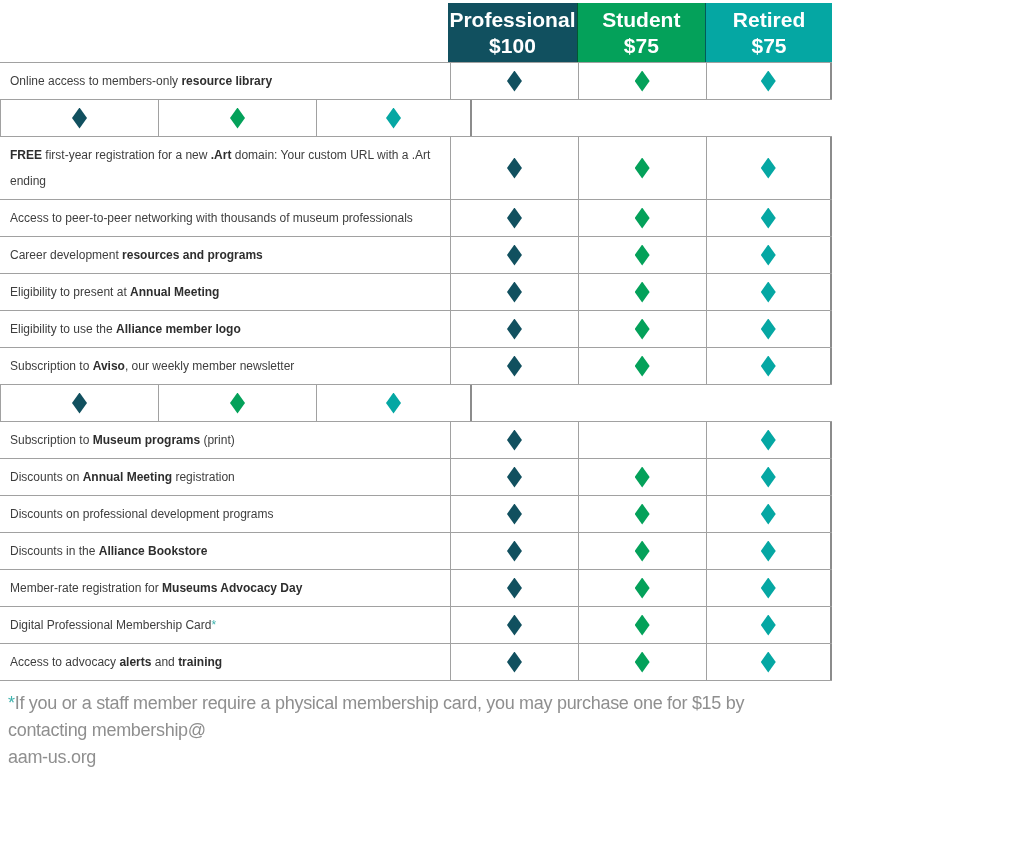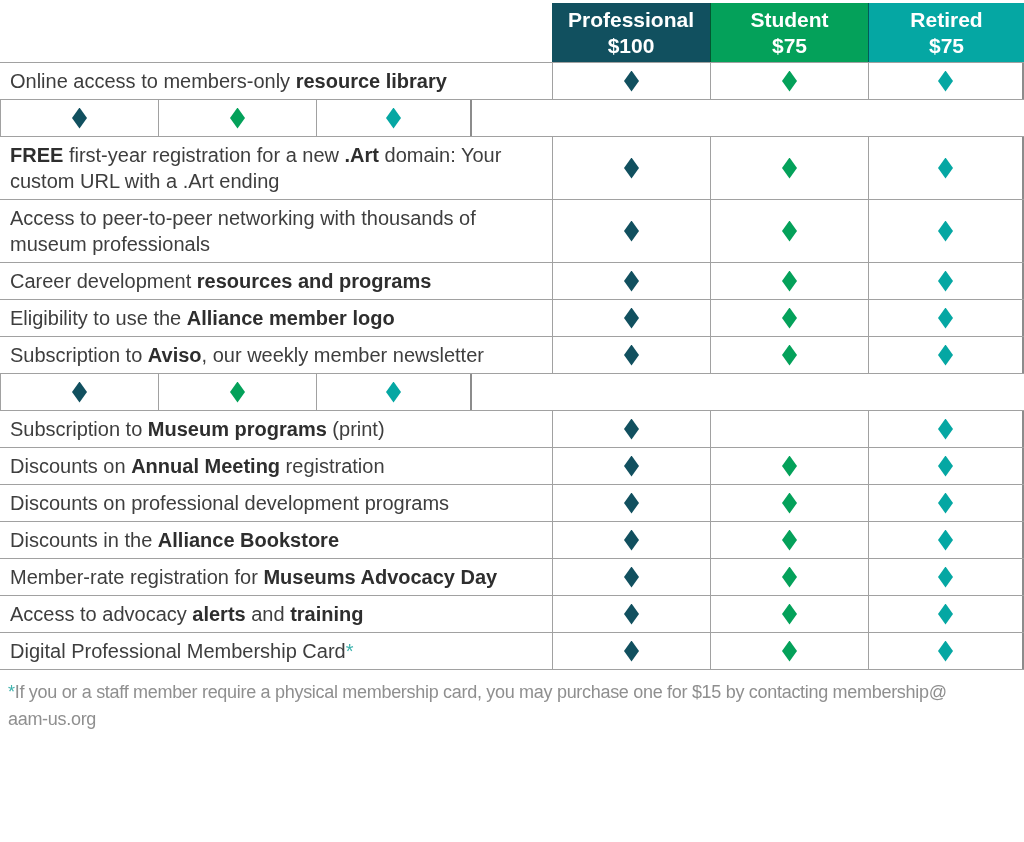--- a/index.html
+++ b/index.html
@@ -1,35 +1,35 @@
 <!DOCTYPE html>
 <html><head>
 <meta charset="utf-8">
 <style>
   * { margin:0; padding:0; box-sizing:border-box; }
   body { background:#ffffff; }
   .page {
-    width:1024px; height:842px; background:#ffffff; position:relative;
+    width:832px; height:842px; background:#ffffff; position:relative;
     font-family:"Liberation Sans", sans-serif; overflow:hidden;
   }
   
   .header-row { display:flex; height:62px; padding-top:3px; }
   .corner-spacer { width:552px; }
   .col-header {
     display:flex; flex-direction:column; justify-content:center; align-items:center;
     color:#ffffff; font-weight:bold; font-size:21px; line-height:26px; text-align:center;
   }
   .col-header + .col-header { border-left:1px solid rgba(0,0,0,0.45); }
   
   .tbody { border-top:1px solid #a1a1a1; }
   .row { display:flex; align-items:stretch; border-bottom:1px solid #a1a1a1; min-height:37px; }
   .benefit {
     width:552px; display:flex; align-items:center;
     padding:5px 14px 5px 10px;
-    font-size:20px; line-height:26px; color:#3e3e3e;
+    font-size:12px; line-height:26px; color:#3e3e3e;
   }
   .benefit .b { font-weight:bold; color:#2e2e2e; }
   .benefit .accent { font-weight:normal; }
   .cell {
     display:flex; align-items:center; justify-content:center;
     border-left:1px solid #a1a1a1;
   }
   .cell.last { border-right:2px solid #8c8c8c; }
   .diamond {
     width:15px; height:21px;
@@ -125,20 +125,34 @@
         </div>
         <div class="cell" style="width: 158px;">
           <div class="diamond" style="background: rgb(4, 161, 90);"></div>
         </div>
         <div class="cell last" style="width: 156px;">
           <div class="diamond" style="background: rgb(5, 167, 163);"></div>
         </div>
       </div>
       <div class="row">
         <div class="benefit">
+          <div><span>Eligibility to present at </span><span class="b">Annual Meeting</span></div>
+        </div>
+        <div class="cell" style="width: 158px;">
+          <div class="diamond" style="background: rgb(17, 80, 95);"></div>
+        </div>
+        <div class="cell" style="width: 158px;">
+          <div class="diamond" style="background: rgb(4, 161, 90);"></div>
+        </div>
+        <div class="cell last" style="width: 156px;">
+          <div class="diamond" style="background: rgb(5, 167, 163);"></div>
+        </div>
+      </div>
+      <div class="row">
+        <div class="benefit">
           <div><span>Eligibility to use the </span><span class="b">Alliance member logo</span></div>
         </div>
         <div class="cell" style="width: 158px;">
           <div class="diamond" style="background: rgb(17, 80, 95);"></div>
         </div>
         <div class="cell" style="width: 158px;">
           <div class="diamond" style="background: rgb(4, 161, 90);"></div>
         </div>
         <div class="cell last" style="width: 156px;">
           <div class="diamond" style="background: rgb(5, 167, 163);"></div>
@@ -232,35 +246,35 @@
         </div>
         <div class="cell" style="width: 158px;">
           <div class="diamond" style="background: rgb(4, 161, 90);"></div>
         </div>
         <div class="cell last" style="width: 156px;">
           <div class="diamond" style="background: rgb(5, 167, 163);"></div>
         </div>
       </div>
       <div class="row">
         <div class="benefit">
+          <div><span>Digital Professional Membership Card</span><span class=" accent" style="color: rgb(63, 179, 174);">*</span></div>
+        </div>
+        <div class="cell" style="width: 158px;">
+          <div class="diamond" style="background: rgb(17, 80, 95);"></div>
+        </div>
+        <div class="cell" style="width: 158px;">
+          <div class="diamond" style="background: rgb(4, 161, 90);"></div>
+        </div>
+        <div class="cell last" style="width: 156px;">
+          <div class="diamond" style="background: rgb(5, 167, 163);"></div>
+        </div>
+      </div>
+      <div class="row">
+        <div class="benefit">
           <div><span>Access to advocacy </span><span class="b">alerts</span><span> and </span><span class="b">training</span></div>
-        </div>
-        <div class="cell" style="width: 158px;">
-          <div class="diamond" style="background: rgb(17, 80, 95);"></div>
-        </div>
-        <div class="cell" style="width: 158px;">
-          <div class="diamond" style="background: rgb(4, 161, 90);"></div>
-        </div>
-        <div class="cell last" style="width: 156px;">
-          <div class="diamond" style="background: rgb(5, 167, 163);"></div>
-        </div>
-      </div>
-      <div class="row">
-        <div class="benefit">
-          <div><span>Digital Professional Membership Card</span><span class=" accent" style="color: rgb(63, 179, 174);">*</span></div>
         </div>
         <div class="cell" style="width: 158px;">
           <div class="diamond" style="background: rgb(17, 80, 95);"></div>
         </div>
         <div class="cell" style="width: 158px;">
           <div class="diamond" style="background: rgb(4, 161, 90);"></div>
         </div>
         <div class="cell last" style="width: 156px;">
           <div class="diamond" style="background: rgb(5, 167, 163);"></div>
         </div>

